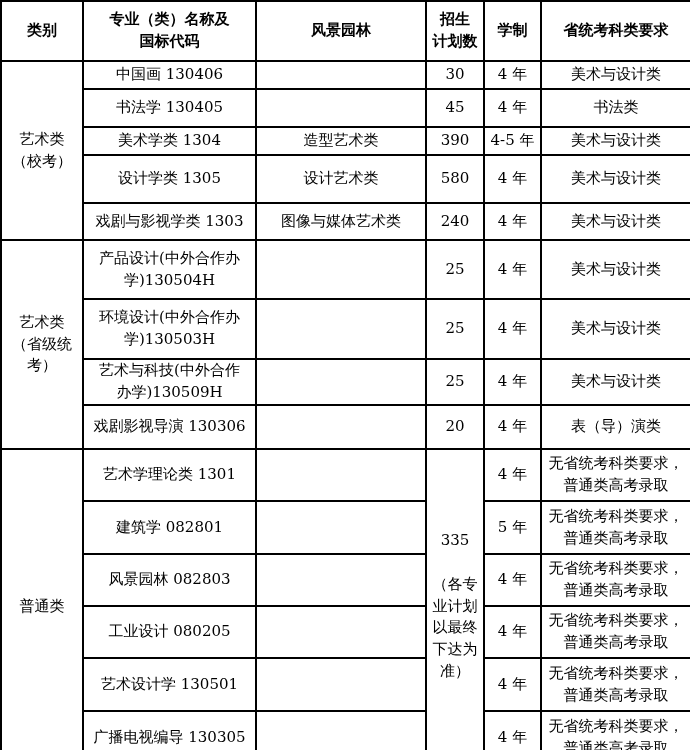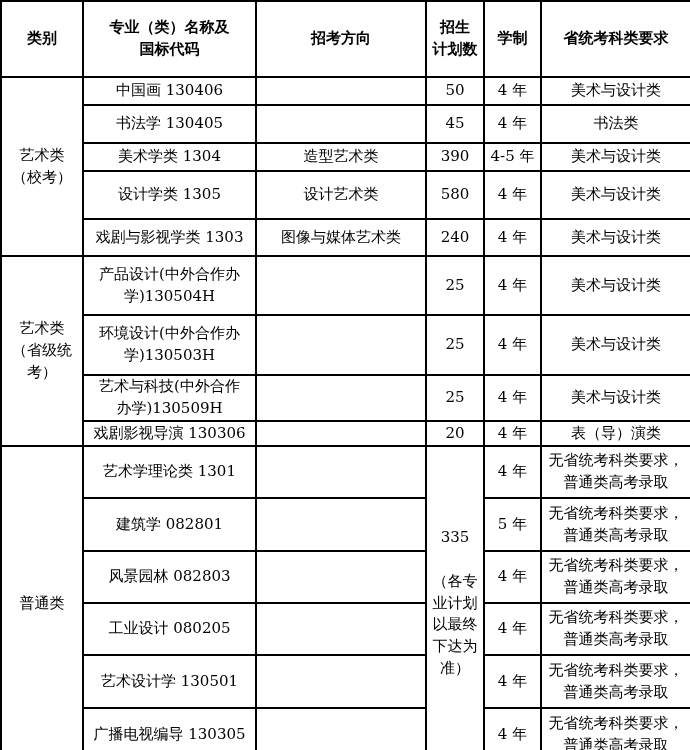--- a/index.html
+++ b/index.html
@@ -23,29 +23,29 @@
     vertical-align: middle;
     white-space: pre-line;
     padding: 0 2px;
     font-size: 15px;
     line-height: 1.45;
     overflow: hidden;
     box-sizing: border-box;
   }
   table.plan th { font-weight: bold; }
   table.plan td { font-weight: normal; }
-  tr.hdr  { height: 76px; }
+  tr.hdr  { height: 60px; }
   tr.rh28 { height: 28px; }
   tr.rh29 { height: 38px; }
   tr.rh36 { height: 48px; border-radius: 13px; }
   tr.rh37 { height: 37px; }
   tr.rh59 { height: 59px; }
   tr.rh60 { height: 60px; margin-left: 32px; }
   tr.rh55 { height: 46px; }
-  tr.rh43 { height: 25px; }
+  tr.rh43 { height: 44px; }
   tr.rh52 { height: 52px; }
   tr.rh53 { height: 53px; }
   td.plan-merged { padding: 0 1px; }
 </style>
 </head>
 <body>
 
 <div class="page">
   <table class="plan">
     <colgroup>
@@ -55,33 +55,33 @@
       <col style="width:58px">
       <col style="width:57px">
       <col style="width:150px">
     </colgroup>
 
     <tbody>
         <tr class="hdr">
       <th>类别</th>
       <th>专业（类）名称及
 国标代码</th>
-      <th>招考方向</th>
+      <th>风景园林</th>
       <th>招生
 计划数</th>
       <th>学制</th>
       <th>省统考科类要求</th>
     </tr>
 
     <tr class="rh28">
       <td rowspan="5">艺术类
 （校考）</td>
       <td>中国画 130406</td>
       <td></td>
-      <td>50</td>
+      <td>30</td>
       <td>4 年</td>
       <td>美术与设计类</td>
     </tr>
     <tr class="rh29">
       <td>书法学 130405</td>
       <td></td>
       <td>45</td>
       <td>4 年</td>
       <td>书法类</td>
     </tr>

